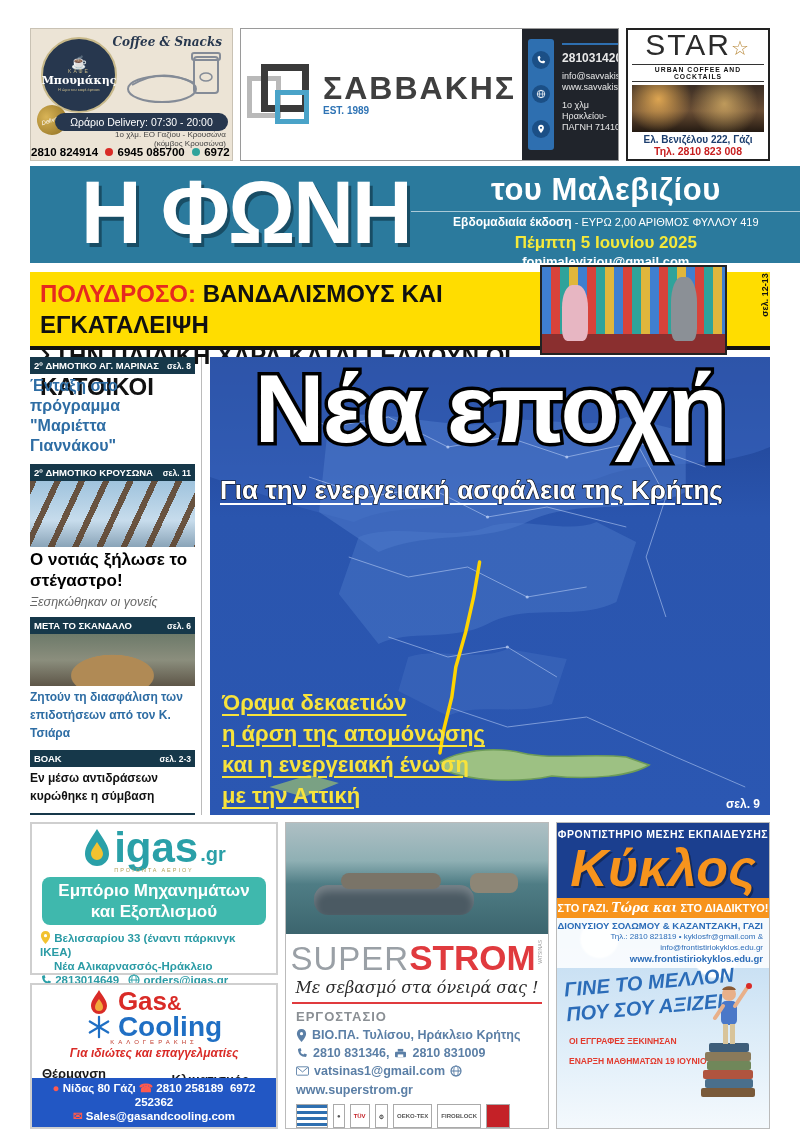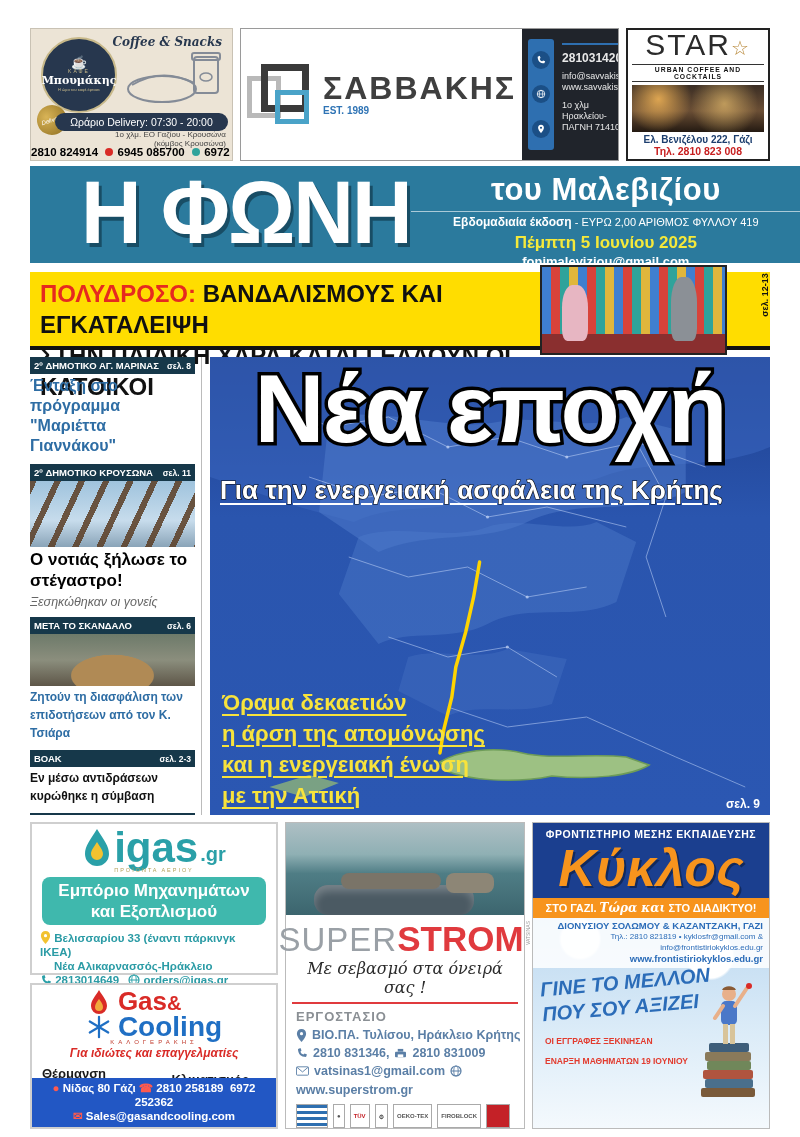--- a/index.html
+++ b/index.html
@@ -117,21 +117,21 @@
   .gc-logo{display:flex;justify-content:center;align-items:center;gap:6px;padding-top:4px;}
   .gc-words{line-height:22px;}
   .gc-gas{font-size:26px;font-weight:900;color:#d92b27;}
   .gc-cool{font-size:28px;font-weight:900;color:#1f6fc4;}
   .gc-sub{font-size:6px;letter-spacing:4px;color:#c0392b;text-align:center;}
   .gc-tag{font-size:12px;font-weight:bold;font-style:italic;color:#d92b27;text-align:center;margin-top:1px;}
   .gc-services{display:flex;justify-content:space-between;padding:5px 10px 0 10px;font-size:13px;font-weight:bold;line-height:17px;color:#1a1a1a;}
   .gc-bar{position:absolute;left:0;right:0;bottom:0;background:#2257c4;color:#fff;font-size:11.5px;font-weight:bold;
           text-align:center;padding:3px 0 4px 0;line-height:14px;}
   .gc-bar .red{color:#ff5a4e;}
-  .ad-strom{width:240px;border:1px solid #bbb;background:#fff;display:flex;flex-direction:column;box-sizing:border-box;}
+  .ad-strom{width:264px;border:1px solid #bbb;background:#fff;display:flex;flex-direction:column;box-sizing:border-box;}
   .ss-photo{height:123px;position:relative;background:linear-gradient(180deg,#aebfc4 0%,#8fb0b4 34%,#4f7d85 55%,#3c656e 100%);}
   .ss-mat{position:absolute;left:28px;top:62px;width:160px;height:30px;border-radius:14px;background:#4b5a63;
           box-shadow:inset 0 6px 8px rgba(255,255,255,.25);}
   .ss-pillow{position:absolute;right:30px;top:50px;width:48px;height:20px;border-radius:8px;background:#8d8676;}
   .ss-body{position:absolute;left:55px;top:50px;width:100px;height:16px;border-radius:8px;background:#7a7468;}
   .ss-brand{display:flex;align-items:baseline;justify-content:center;padding-top:4px;}
   .ss-super{font-size:33px;color:#9aa0a6;letter-spacing:1px;}
   .ss-strom{font-size:35px;color:#e03a3e;font-weight:900;letter-spacing:0px;}
   .ss-vert{font-size:5px;color:#999;transform:rotate(-90deg) translateX(8px);width:8px;}
   .ss-slogan{font-family:"DejaVu Serif",serif;font-style:italic;font-size:16px;text-align:center;color:#2b2b2b;

